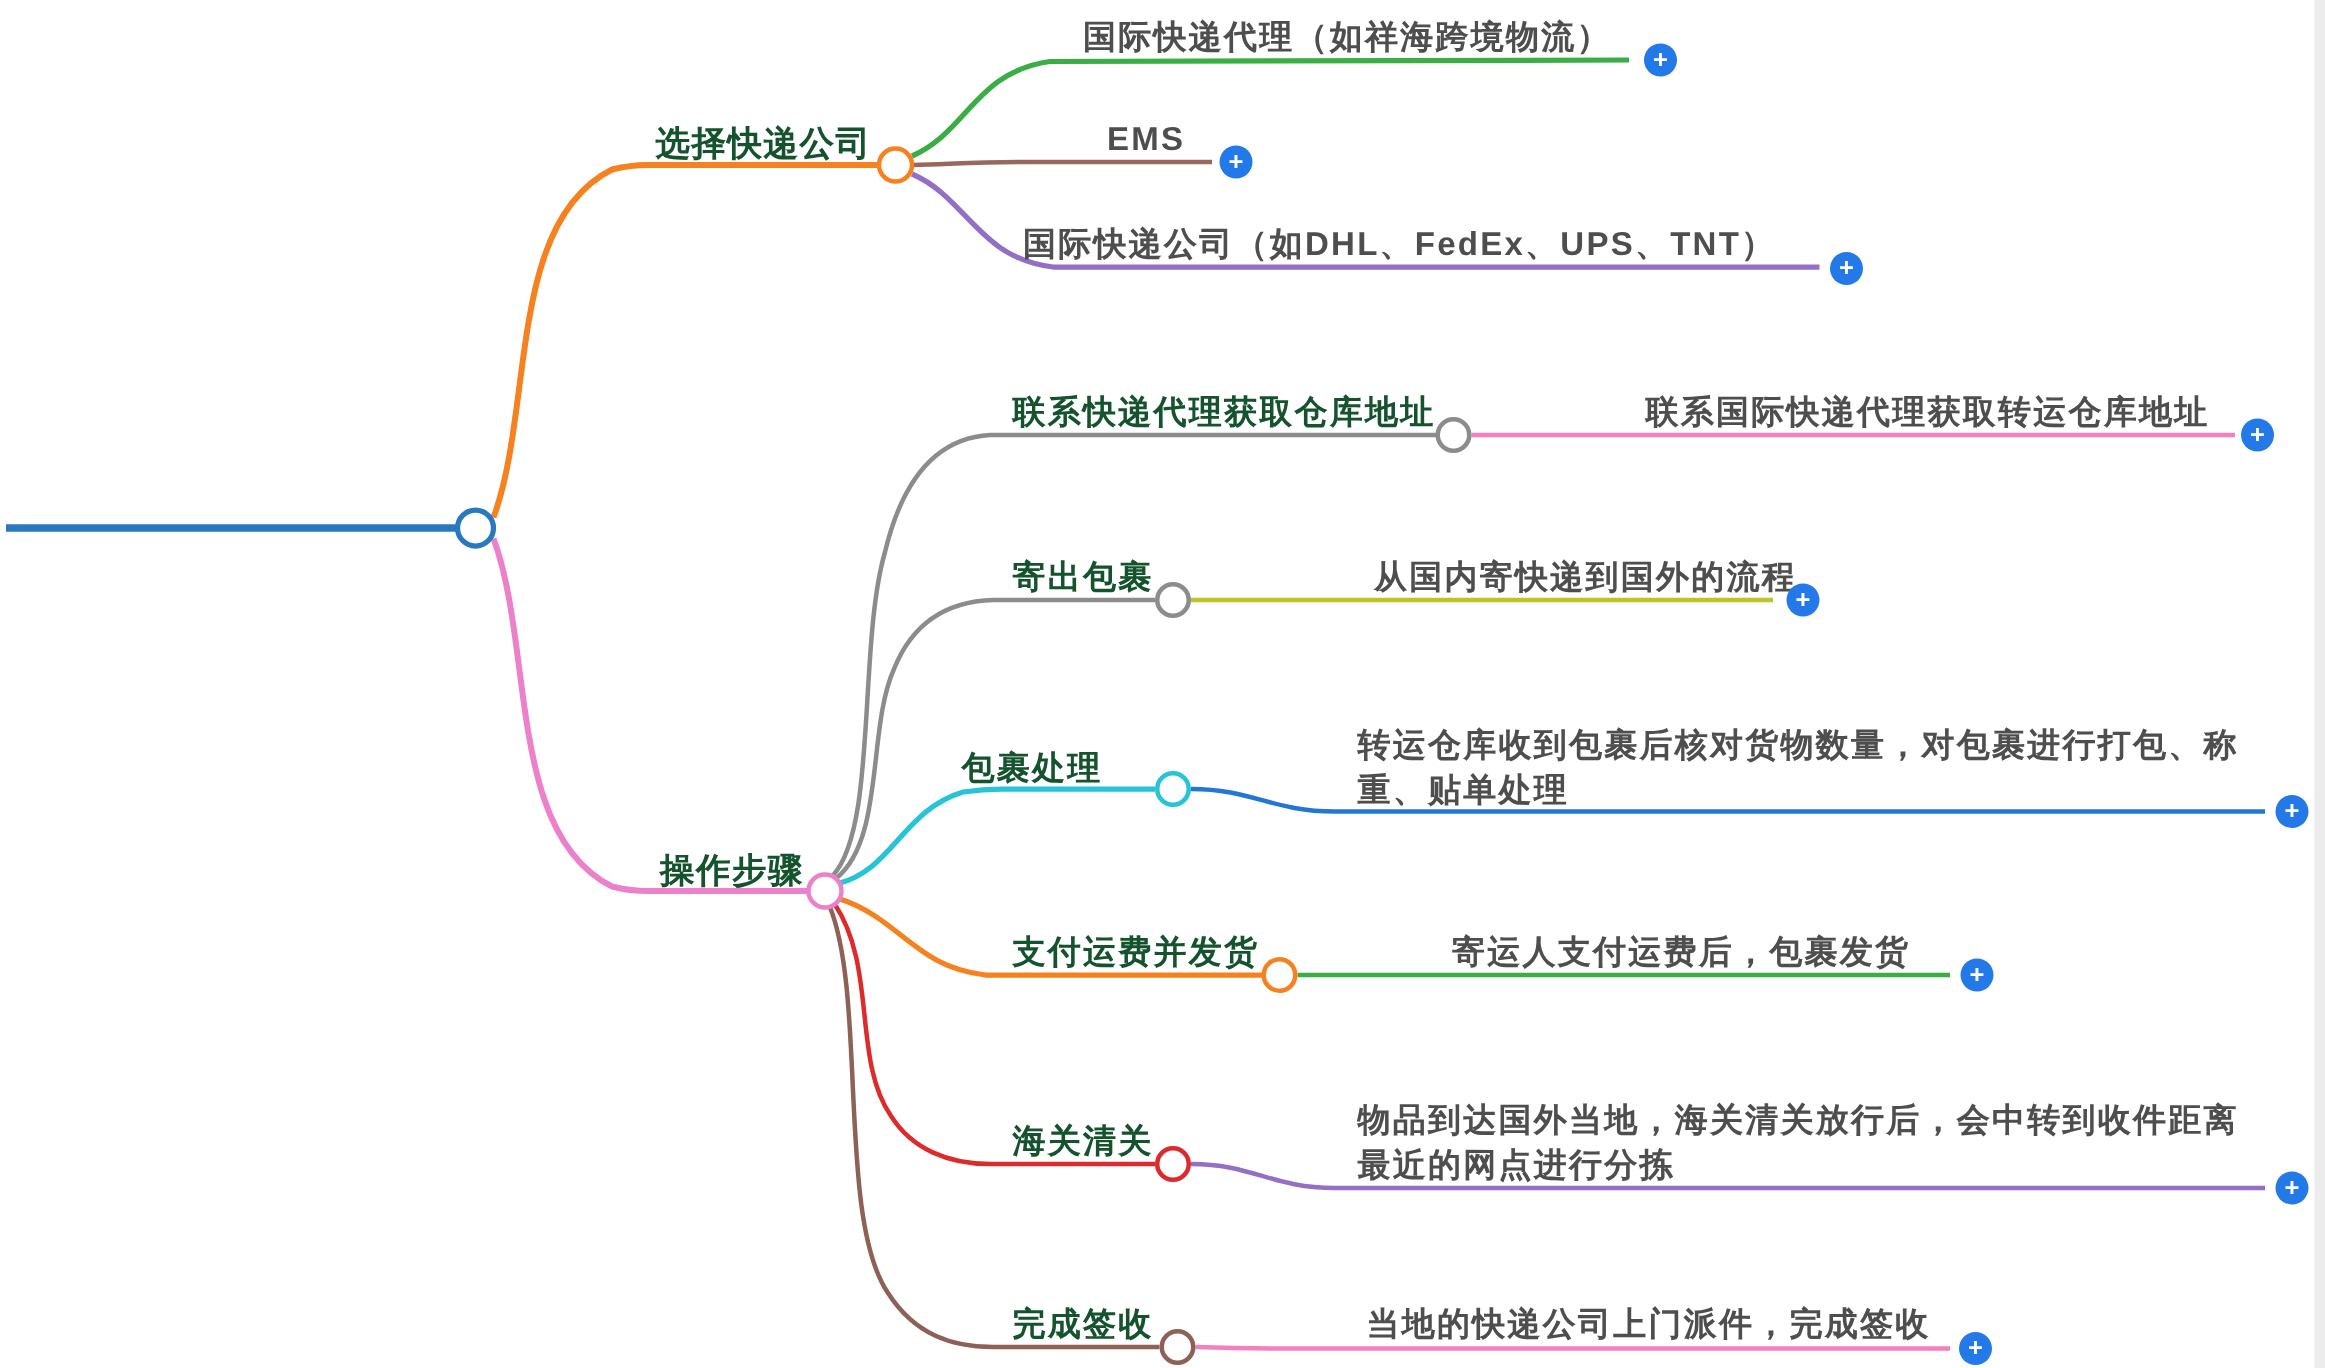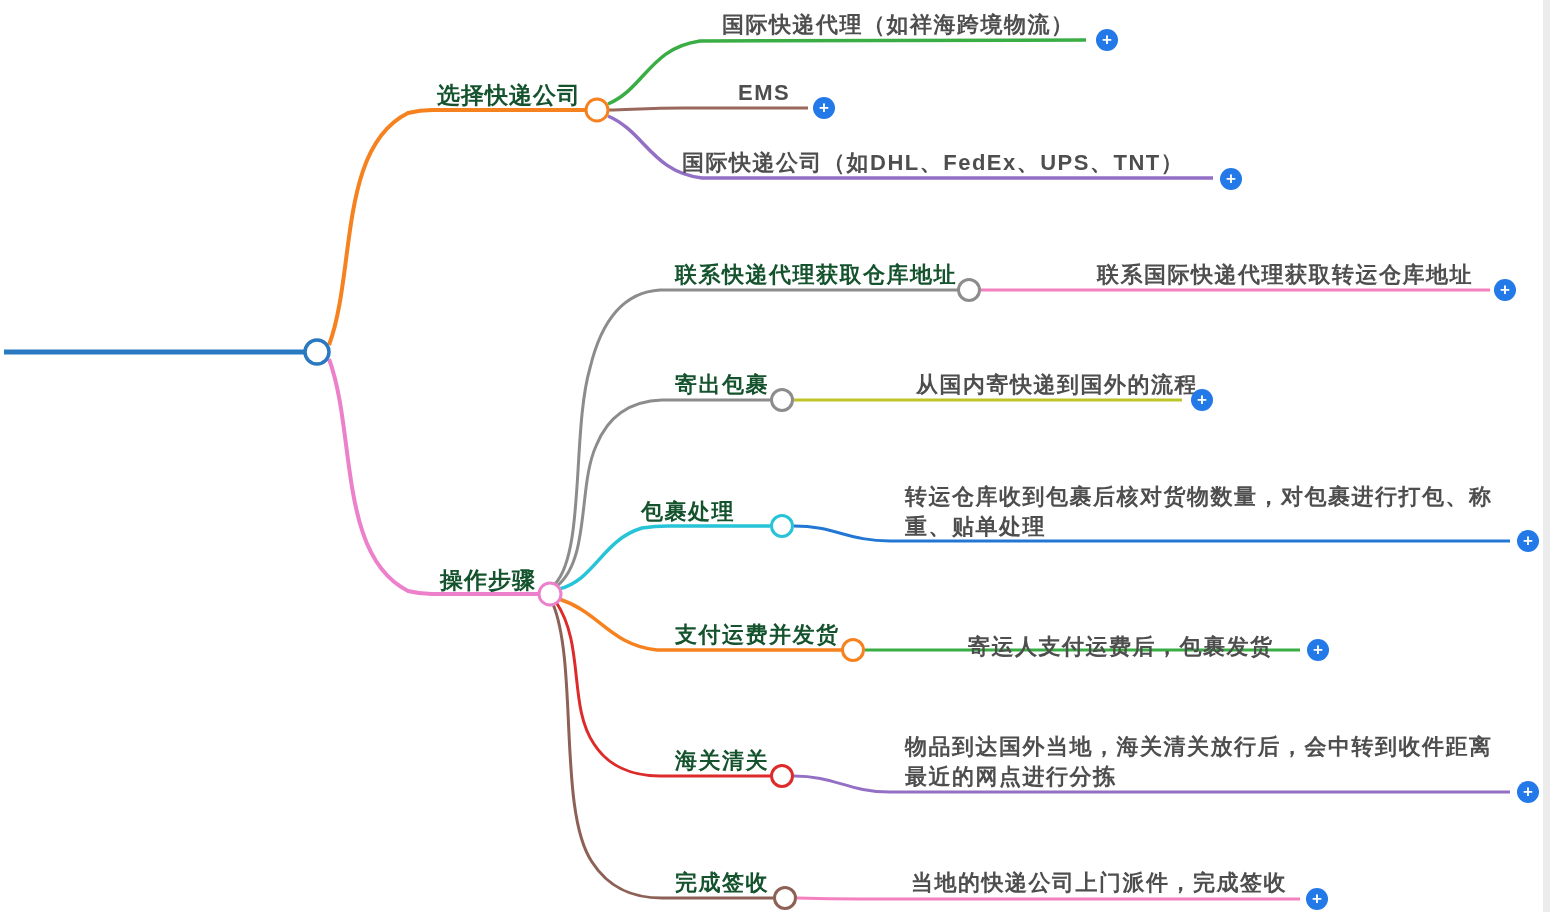--- a/index.html
+++ b/index.html
@@ -71,21 +71,21 @@
   <div class="node title" style="left:675px; top:261px;">联系快递代理获取仓库地址</div>
 
   <div class="node title" style="left:675px; top:371px;">寄出包裹</div>
   <div class="node leaf" style="left:916px; top:371px;">从国内寄快递到国外的流程</div>
 
   <div class="node title" style="left:641px; top:498px;text-align:center;">包裹处理</div>
   <div class="node leaf multiline" style="left:905px; top:482px;">转运仓库收到包裹后核对货物数量，对包裹进行打包、称
 重、贴单处理</div>
 
   <div class="node title" style="left:675px; top:621px;">支付运费并发货</div>
-  <div class="node leaf" style="left:968px; top:621px;margin-top:12px;">寄运人支付运费后，包裹发货</div>
+  <div class="node leaf" style="left:968px; top:621px;">寄运人支付运费后，包裹发货</div>
 
   <div class="node title" style="left:675px; top:747px;">海关清关</div>
   <div class="node leaf multiline" style="left:905px; top:732px;">物品到达国外当地，海关清关放行后，会中转到收件距离
 最近的网点进行分拣</div>
 
   <div class="node title" style="left:675px; top:869px;">完成签收</div>
   <div class="node leaf" style="left:911px; top:869px;">当地的快递公司上门派件，完成签收</div>
 
   <div class="plus" style="left:1096px; top:29px;"><span>+</span></div>
   <div class="plus" style="left:813px; top:97px;"><span>+</span></div>

